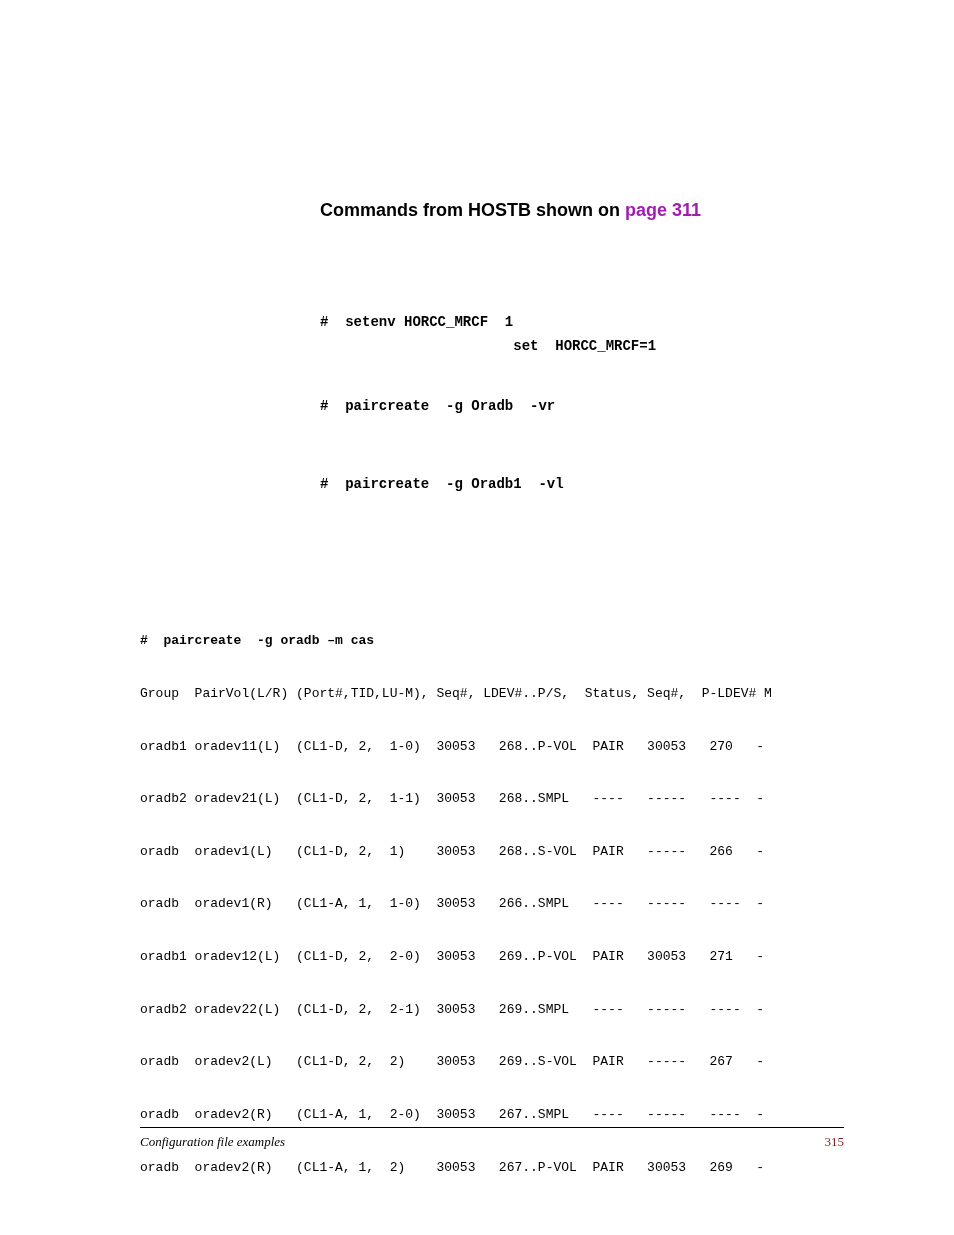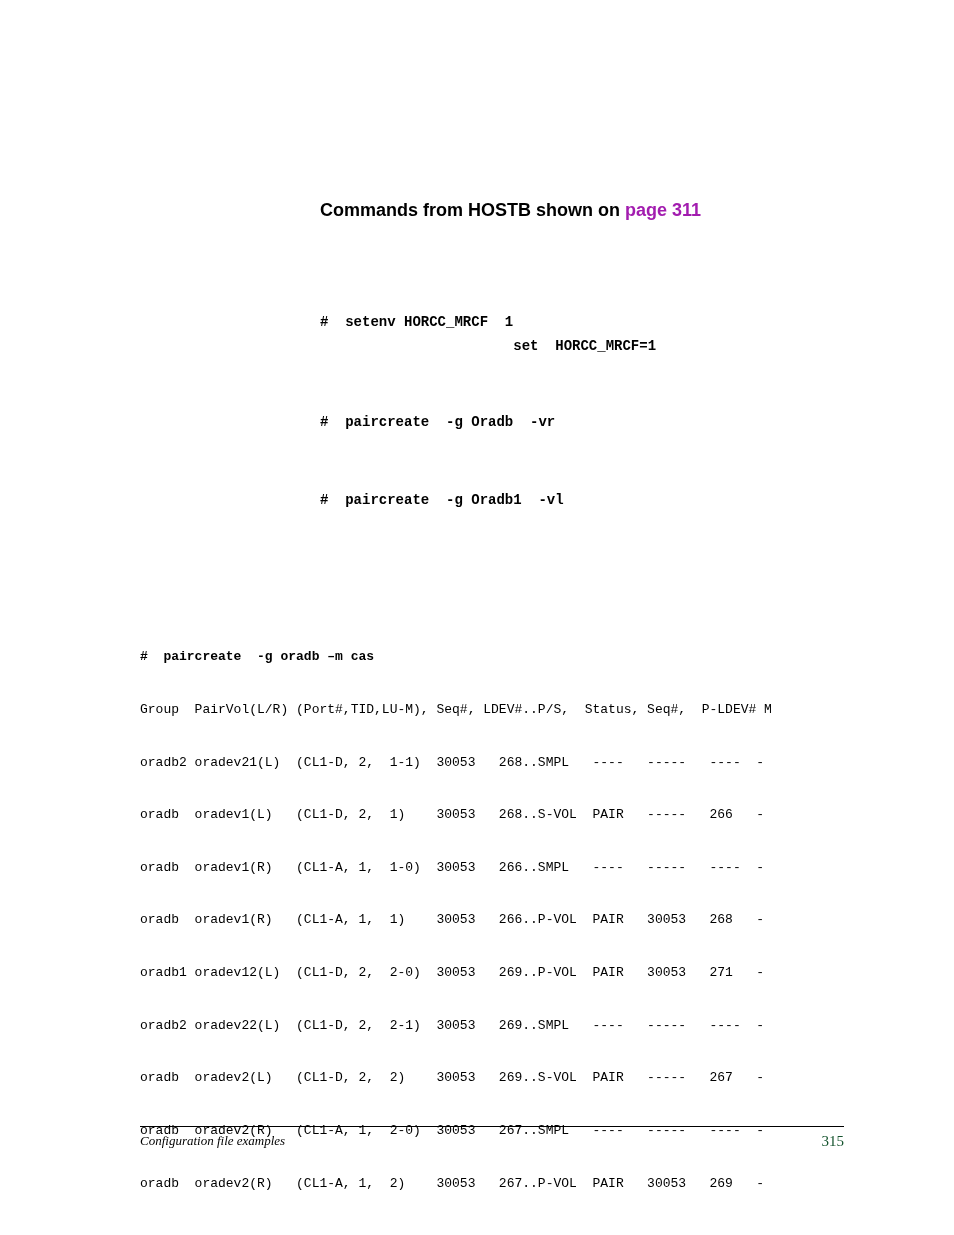--- a/index.html
+++ b/index.html
@@ -33,21 +33,21 @@
       margin-left: 180px;
       font-family: 'Courier New', Courier, monospace;
       font-size: 14px;
       font-weight: bold;
       line-height: 1.7;
     }
     .cmd-line {
       white-space: pre;
     }
     .cmd-block.spaced {
-      margin-top: 52px;
+      margin-top: 36px;
     }
     .cmd-block.spaced2 {
       margin-top: 55px;
       font-family: Liberation Mono, monospace;
     }
     .table-output {
       margin-top: 100px;
       margin-left: 0;
       font-family: 'Courier New', Courier, monospace;
       font-size: 13px;
@@ -72,22 +72,22 @@
     }
     .footer-text {
       font-style: italic;
       font-family: Georgia, 'Times New Roman', serif;
       font-size: 13px;
       color: #000;
       float: left;
     }
     .footer-page {
       font-family: Georgia, 'Times New Roman', serif;
-      font-size: 15px;
-      color: #14532d;
+      font-size: 13px;
+      color: #7f1d1d;
       float: right;
     }
   </style>
 </head>
 <body>
 
 <div class="content">
   <h2>
     <span>Commands from HOSTB shown on </span><span class="link">page 311</span>
   </h2>
@@ -101,24 +101,24 @@
     <div class="cmd-line">#  paircreate  -g Oradb  -vr</div>
   </div>
 
   <div class="cmd-block spaced2">
     <div class="cmd-line">#  paircreate  -g Oradb1  -vl</div>
   </div>
 
   <div class="table-output">
     <div>#  paircreate  -g oradb –m cas</div>
     <div class="table-row">Group  PairVol(L/R) (Port#,TID,LU-M), Seq#, LDEV#..P/S,  Status, Seq#,  P-LDEV# M</div>
+    <div class="table-row">oradb1 oradev11(L)  (CL1-D, 2,  1-0)  30053   268..P-VOL  PAIR   30053   270   -</div>
     <div class="table-row">oradb2 oradev21(L)  (CL1-D, 2,  1-1)  30053   268..SMPL   ----   -----   ----  -</div>
     <div class="table-row">oradb  oradev1(L)   (CL1-D, 2,  1)    30053   268..S-VOL  PAIR   -----   266   -</div>
     <div class="table-row">oradb  oradev1(R)   (CL1-A, 1,  1-0)  30053   266..SMPL   ----   -----   ----  -</div>
-    <div class="table-row">oradb  oradev1(R)   (CL1-A, 1,  1)    30053   266..P-VOL  PAIR   30053   268   -</div>
     <div class="table-row">oradb1 oradev12(L)  (CL1-D, 2,  2-0)  30053   269..P-VOL  PAIR   30053   271   -</div>
     <div class="table-row">oradb2 oradev22(L)  (CL1-D, 2,  2-1)  30053   269..SMPL   ----   -----   ----  -</div>
     <div class="table-row">oradb  oradev2(L)   (CL1-D, 2,  2)    30053   269..S-VOL  PAIR   -----   267   -</div>
     <div class="table-row">oradb  oradev2(R)   (CL1-A, 1,  2-0)  30053   267..SMPL   ----   -----   ----  -</div>
     <div class="table-row">oradb  oradev2(R)   (CL1-A, 1,  2)    30053   267..P-VOL  PAIR   30053   269   -</div>
   </div>
 </div>
 
 <div class="footer">
   <hr class="footer-rule">

